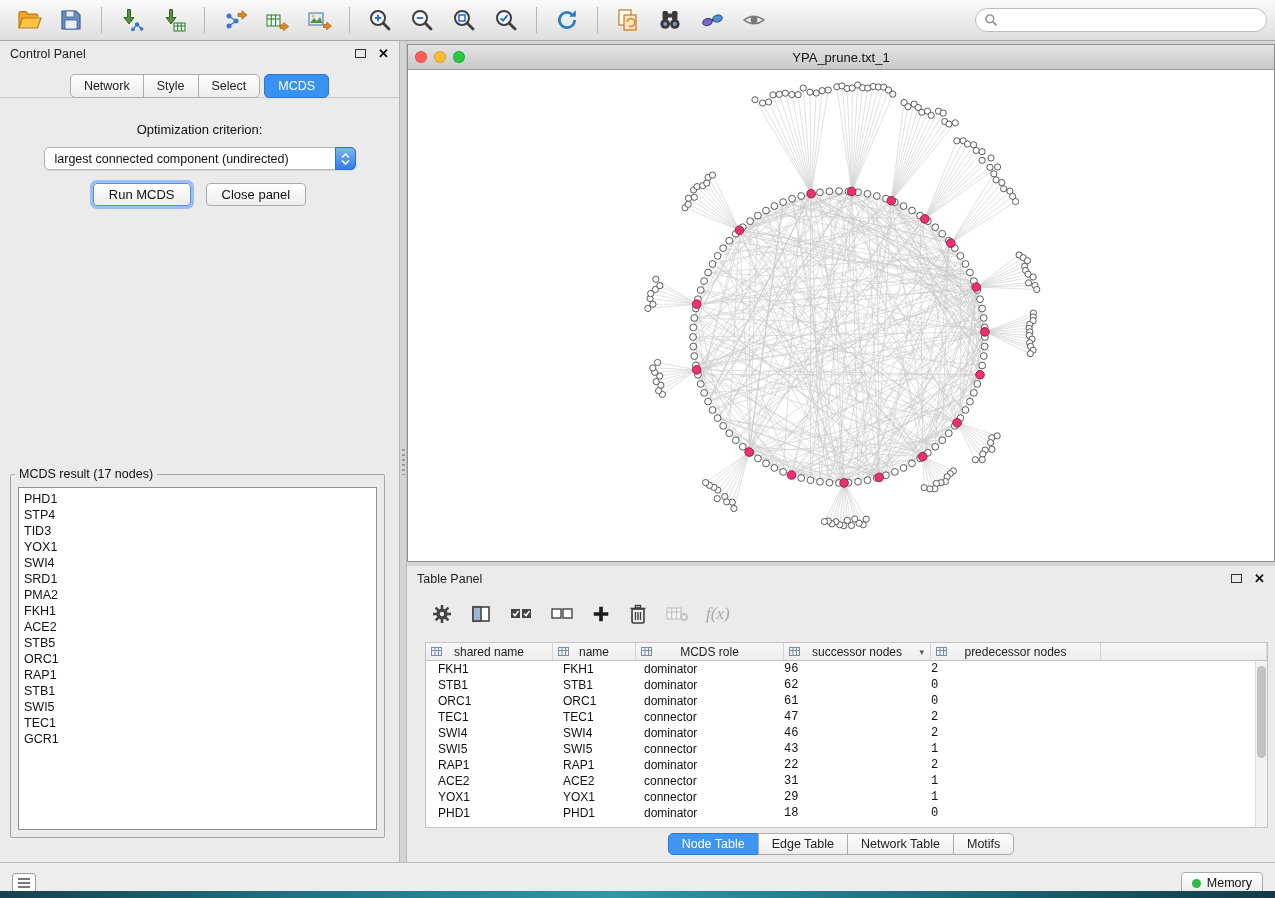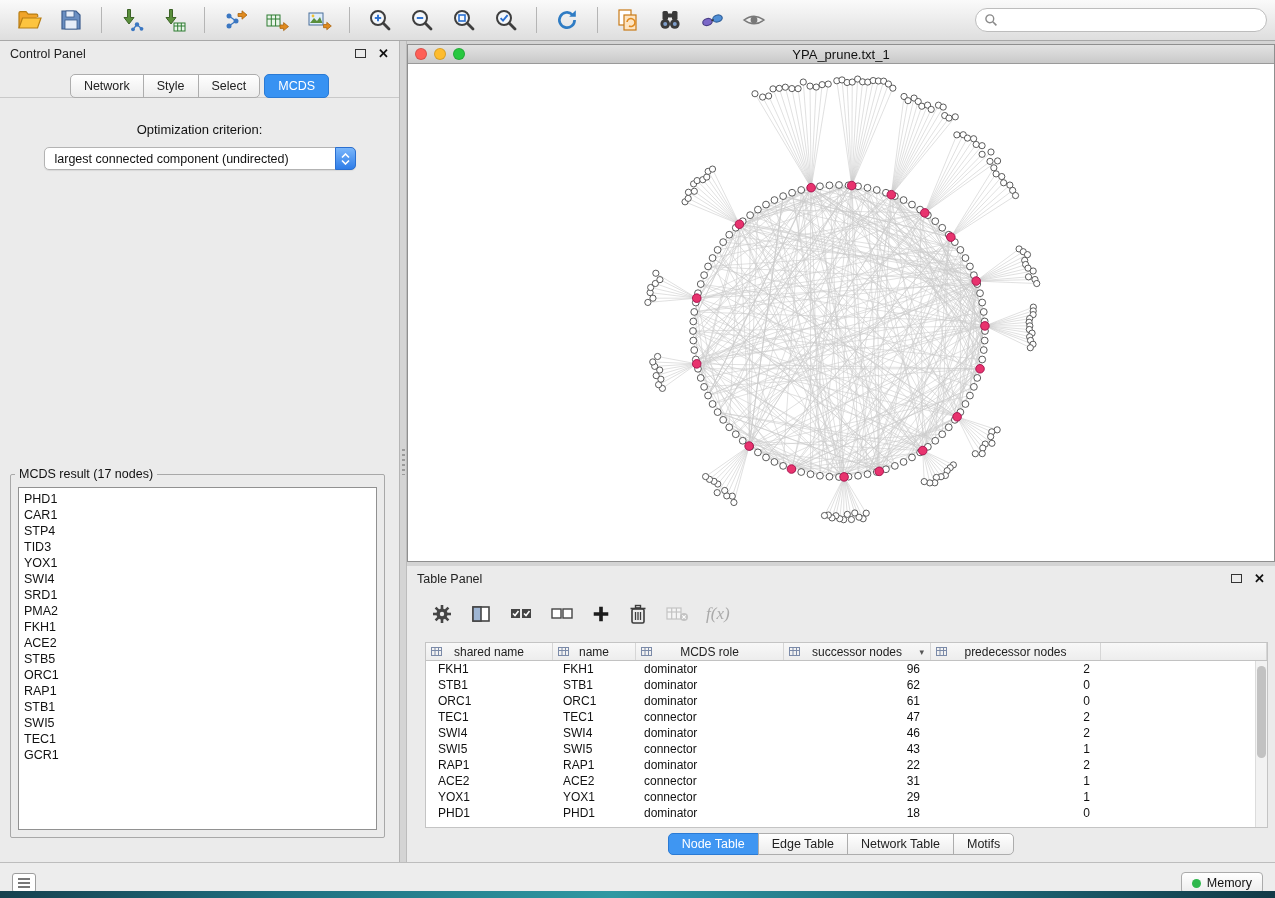--- a/index.html
+++ b/index.html
@@ -85,21 +85,21 @@
   #v-divider .grip { position: absolute; top: 408px; left: 2px; width: 3px; height: 26px; background: repeating-linear-gradient(#9a9a9a 0 2px, transparent 2px 5px); }
   #h-divider { position: absolute; left: 407px; top: 562px; width: 868px; height: 4px; background: #d4d4d4; }
   #top-gap { position: absolute; left: 407px; top: 41px; width: 868px; height: 3px; background: #d4d4d4; }
 
   
   #network-panel {
     position: absolute; left: 407px; top: 44px; width: 868px; height: 518px;
     background: #fff; border: 1px solid #8f8f8f;
   }
   #network-titlebar {
-    height: 19px; background: linear-gradient(#e3e3e3, #c9c9c9);
+    height: 25px; background: linear-gradient(#e3e3e3, #c9c9c9);
     border-bottom: 1px solid #9a9a9a; position: relative;
     display: flex; align-items: center; padding: 0 7px;
   }
   .traffic { width: 12px; height: 12px; border-radius: 50%; margin-right: 7px; border: 1px solid rgba(0,0,0,0.15); flex: 0 0 auto; }
   #network-title { position: absolute; left: 0; right: 0; text-align: center; font-size: 13px; color: #111; }
   #network-svg { display: block; }
 
   
   #table-panel { position: absolute; left: 407px; top: 566px; width: 868px; height: 296px; background: #ebebeb; }
   .tp-toolbar { display: flex; align-items: center; gap: 17px; padding: 6px 0 6px 24px; height: 46px; }
@@ -116,21 +116,21 @@
     font-size: 12px; color: #222; border-right: 1px solid #d6d6d6; text-align: right;
   }
   .th .col-icon { position: absolute; left: 5px; top: 3px; }
   .th .sort-arrow { position: absolute; right: 6px; font-size: 9px; color: #555; }
   .th-fill { flex: 1; }
   .c0 { width: 127px; } .c1 { width: 83px; } .c2 { width: 148px; } .c3 { width: 147px; } .c4 { width: 170px; }
   #table-body { }
   .tr { display: flex; height: 16px; align-items: center; }
   .td { font-size: 12px; color: #111; white-space: nowrap; overflow: hidden; }
   .td.c0 { padding-left: 12px; } .td.c1 { padding-left: 10px; } .td.c2 { padding-left: 8px; }
-  .td.c3, .td.c4 { text-align: right; padding-right: 11px; }
+  .td.c3, .td.c4 { padding-right: 11px; font-family: Liberation Mono, monospace; }
   #table-scrollbar {
     position: absolute; right: 0; top: 18px; bottom: 0; width: 12px;
     background: #f2f2f2; border-left: 1px solid #dcdcdc;
   }
   #scroll-thumb { position: absolute; left: 1px; right: 1px; top: 5px; height: 92px; background: #c2c2c2; border-radius: 5px; }
 
   .tp-tabs { position: absolute; bottom: 7px; left: 0; right: 0; display: flex; justify-content: center; }
   .tp-tab {
     font-size: 12.5px; padding: 3px 13px; background: linear-gradient(#ffffff, #ececec);
     border: 1px solid #adadad; margin-left: -1px; color: #222;
@@ -319,26 +319,29 @@
     <div class="opt-label">Optimization criterion:</div>
     <div id="criterion-select">
       <span>largest connected component (undirected)</span>
       <span class="select-cap">
         <svg width="9" height="12" viewBox="0 0 9 12">
           <path d="M1 4.5 L4.5 1 L8 4.5" fill="none" stroke="#fff" stroke-width="1.6"></path>
           <path d="M1 7.5 L4.5 11 L8 7.5" fill="none" stroke="#fff" stroke-width="1.6"></path>
         </svg>
       </span>
     </div>
+    <div class="cp-buttons">
+      <button class="btn focused">Run MCDS</button>
+      <button class="btn">Close panel</button>
+    </div>
   </div>
   <fieldset id="mcds-fieldset">
     <legend>MCDS result (17 nodes)</legend>
     <div id="mcds-list">
         <div class="mcds-item">PHD1</div>
-        <div class="mcds-item">CAR1</div>
         <div class="mcds-item">STP4</div>
         <div class="mcds-item">TID3</div>
         <div class="mcds-item">YOX1</div>
         <div class="mcds-item">SWI4</div>
         <div class="mcds-item">SRD1</div>
         <div class="mcds-item">PMA2</div>
         <div class="mcds-item">FKH1</div>
         <div class="mcds-item">ACE2</div>
         <div class="mcds-item">STB5</div>
         <div class="mcds-item">ORC1</div>

